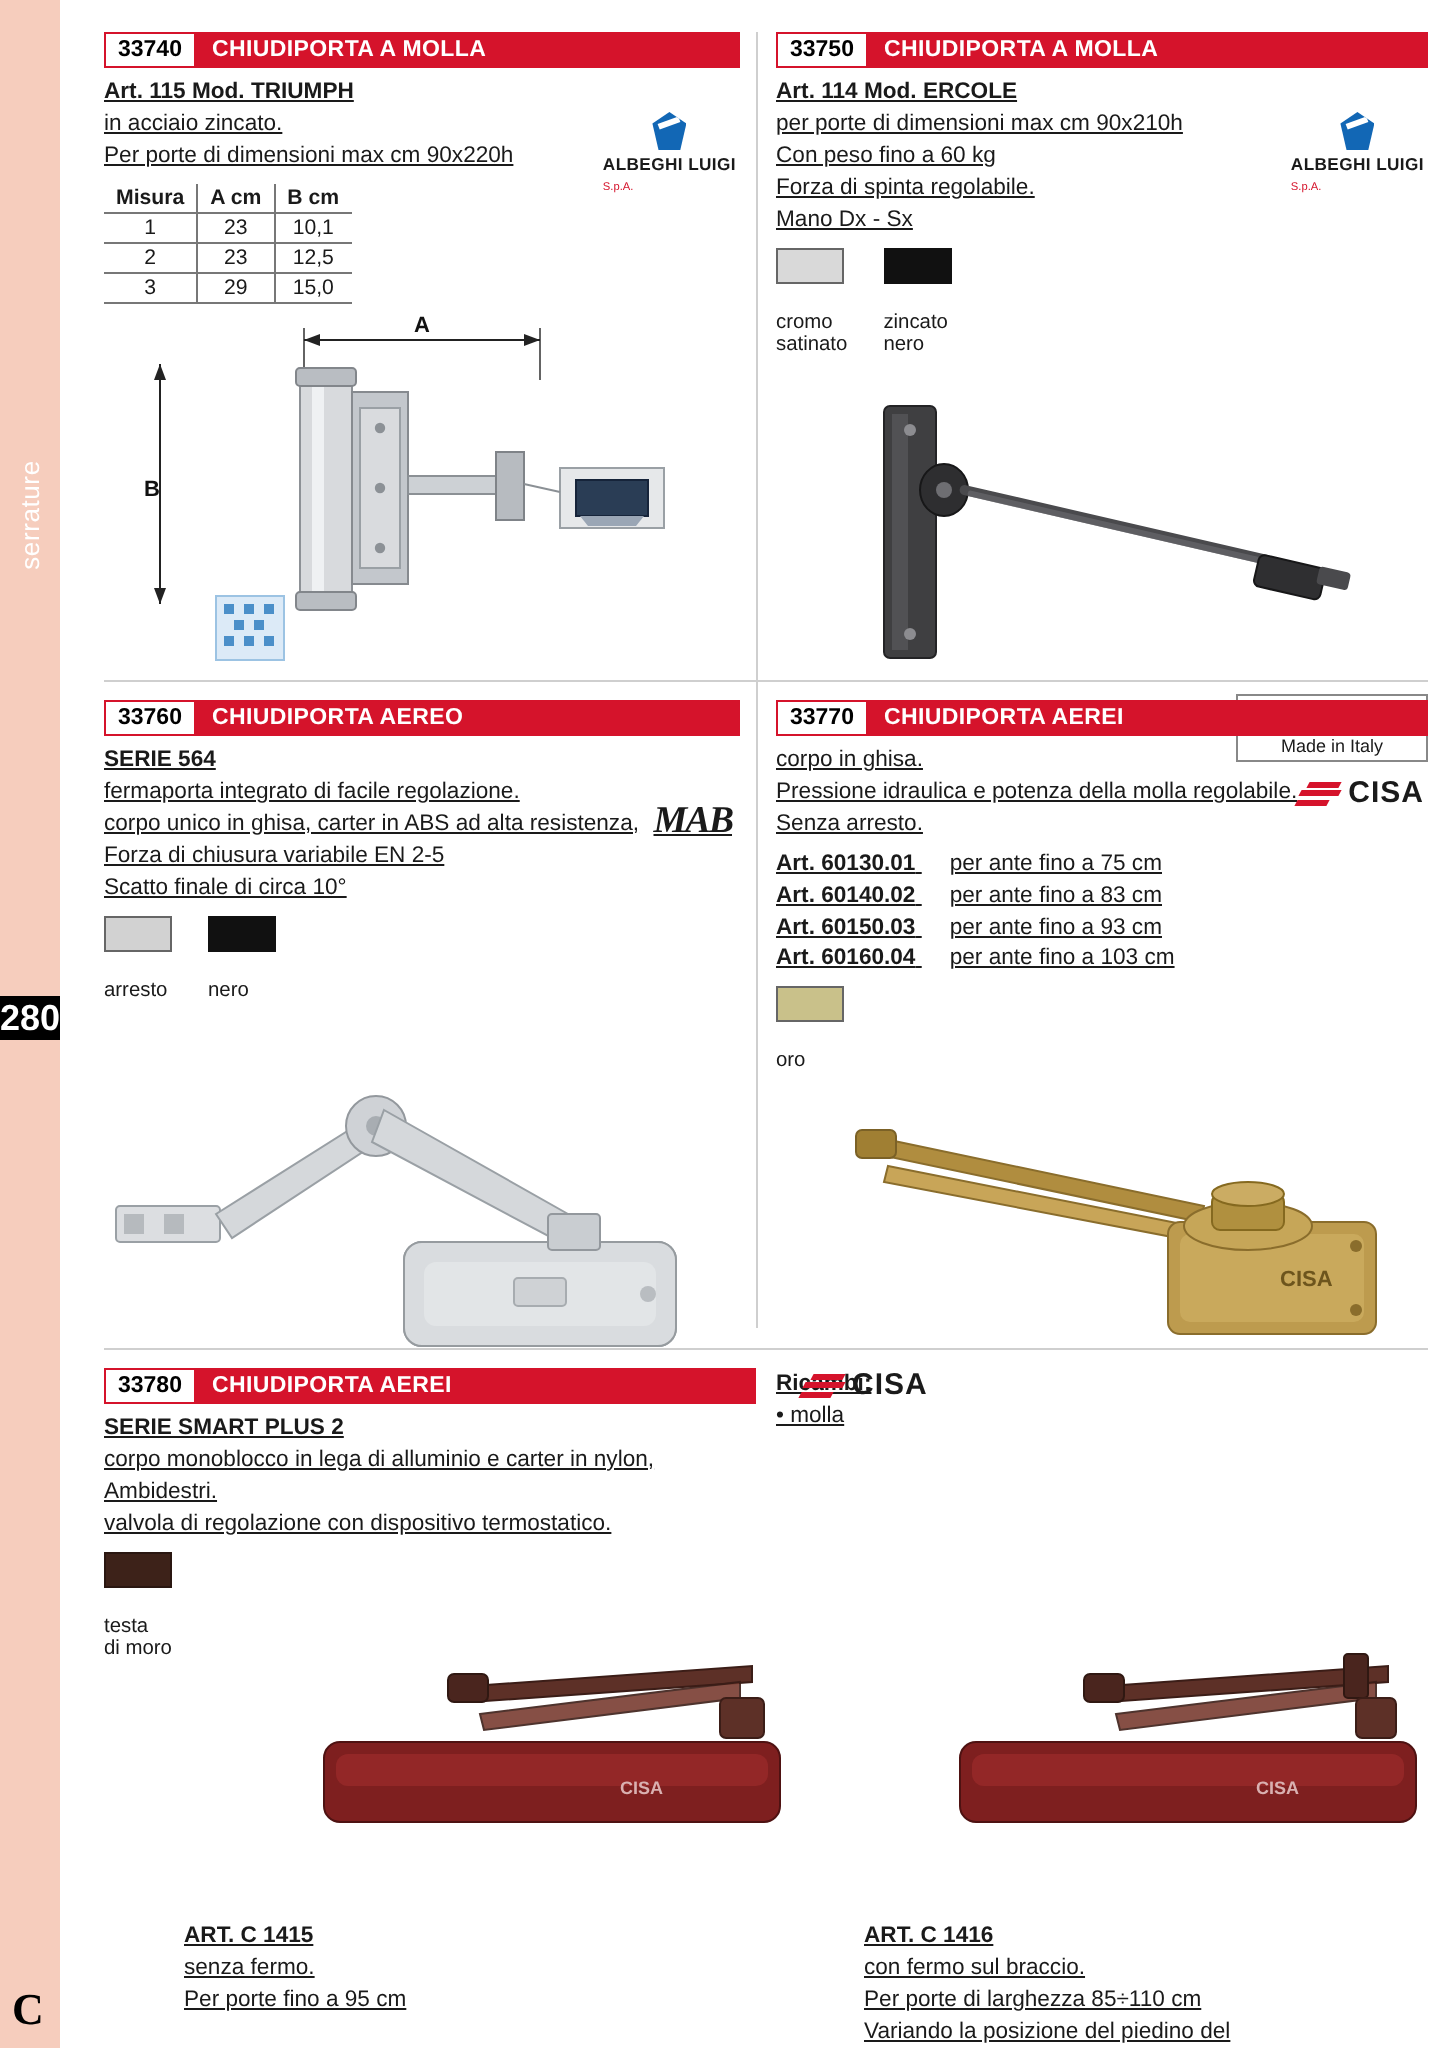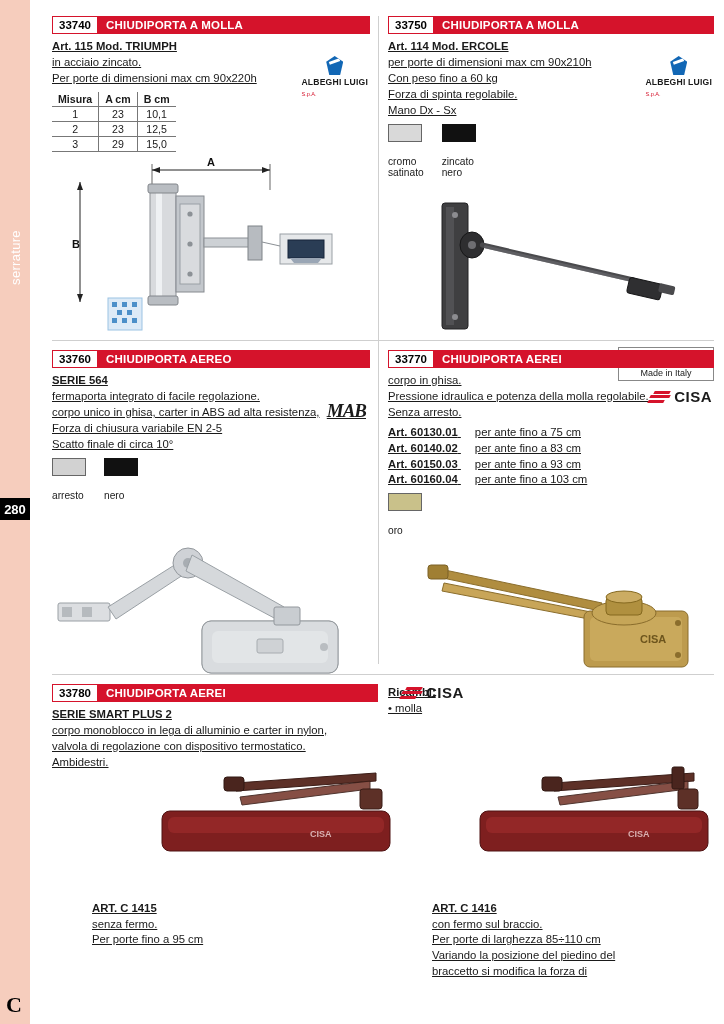--- a/index.html
+++ b/index.html
@@ -20,21 +20,21 @@
     background: #f6cdbd;
   }
   .strip-label {
     position: absolute; left: -31px; top: 250px;
     width: 92px; text-align: center;
     transform: rotate(-90deg);
     font-size: 13px; color: #ffffff; letter-spacing: .3px;
   }
   .page-num {
     position: absolute; left: 0; top: 498px; width: 30px; height: 22px;
-    background: #000; color: #fff; font-size: 13px; font-weight: bold;
+    background: #000; color: #fff; font-size: 18px; font-weight: bold;
     display: flex; align-items: center; justify-content: center;
   }
   .corner-c {
     position: absolute; left: 6px; bottom: 8px;
     font-size: 22px; font-weight: bold; color: #000;
     font-family: "Liberation Serif", serif; line-height: 1;
   }
 
   
   .sheet { position:absolute; left:40px; top:0; width:684px; height:1024px; }
@@ -425,23 +425,29 @@
           <i></i>
           <i></i>
           <i></i>
         </div>
       <div class="cisa-txt">CISA</div>
     </div>
 
     <div class="body">
       <p class="ln t-bold">SERIE SMART PLUS 2</p>
       <p class="ln">corpo monoblocco in lega di alluminio e carter in nylon,</p>
+      <p class="ln">Ambidestri.</p>
       <p class="ln">valvola di regolazione con dispositivo termostatico.</p>
-      <p class="ln">Ambidestri.</p>
-
+
+      <div class="swatches">
+        <div class="sw">
+          <div class="chip" style="background:#3d2219; border-color:#2a1711;"></div>
+          <div class="cap">testa<br>di moro</div>
+        </div>
+      </div>
 
       <div style="position:relative; height:148px; margin-top:-22px; margin-left:72px;">
         <svg width="590" height="148" viewBox="0 0 590 148">
 
           <polygon points="112,34 252,24 252,32 112,42" fill="#5d3027" stroke="#3b1d17"></polygon>
           <rect x="100" y="28" width="20" height="14" rx="3" fill="#4a251e" stroke="#301812"></rect>
           <polygon points="116,48 246,32 246,40 118,56" fill="#7a3d31" stroke="#3b1d17" opacity=".9"></polygon>
           <rect x="38" y="62" width="228" height="40" rx="8" fill="#7e1f1f" stroke="#4e1212"></rect>
           <rect x="44" y="68" width="216" height="16" rx="6" fill="#9c2b2b" opacity=".7"></rect>
           <text x="186" y="88" font-size="9" font-weight="bold" font-family="Liberation Sans, sans-serif" fill="#d9b0b0">CISA</text>

